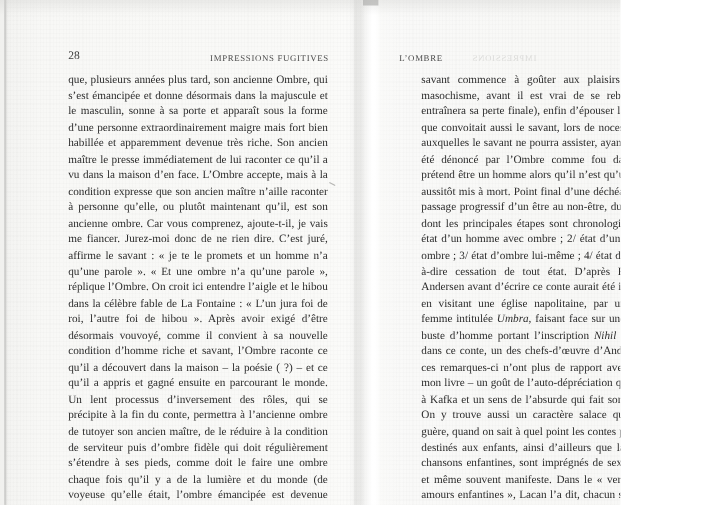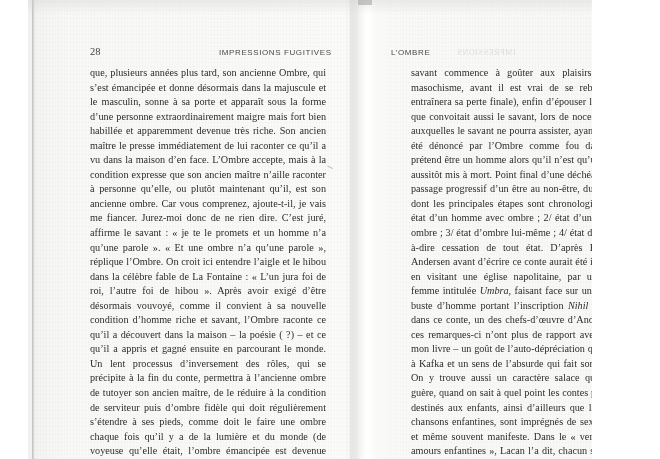--- a/index.html
+++ b/index.html
@@ -13,21 +13,20 @@
     overflow: hidden;
     font-family: "Liberation Serif", "DejaVu Serif", serif;
   }
 
   #spread {
     position: relative;
     width: 564px;
     height: 459px;
     background: #fbfbfa;
     overflow: hidden;
-    margin-left: 28px;
   }
 
   
   .leaf {
     position: absolute;
     top: 0;
     height: 459px;
     background: #f7f7f5;
   }
   .leaf.verso {
@@ -116,21 +115,21 @@
     width: 14px;
     height: 5px;
     background: #9e9e9c;
     opacity: .55;
     pointer-events: none;
   }
 
   
   .runhead {
     position: absolute;
-    font-family: Liberation Sans, sans-serif;
+    font-family: Liberation Serif, serif;
     font-size: 8px;
     letter-spacing: .6px;
     color: #4a4a4a;
     white-space: nowrap;
   }
   .folio {
     position: absolute;
     font-family: "Liberation Serif", "DejaVu Serif", serif;
     font-size: 10.5px;
     color: #3d3d3d;

